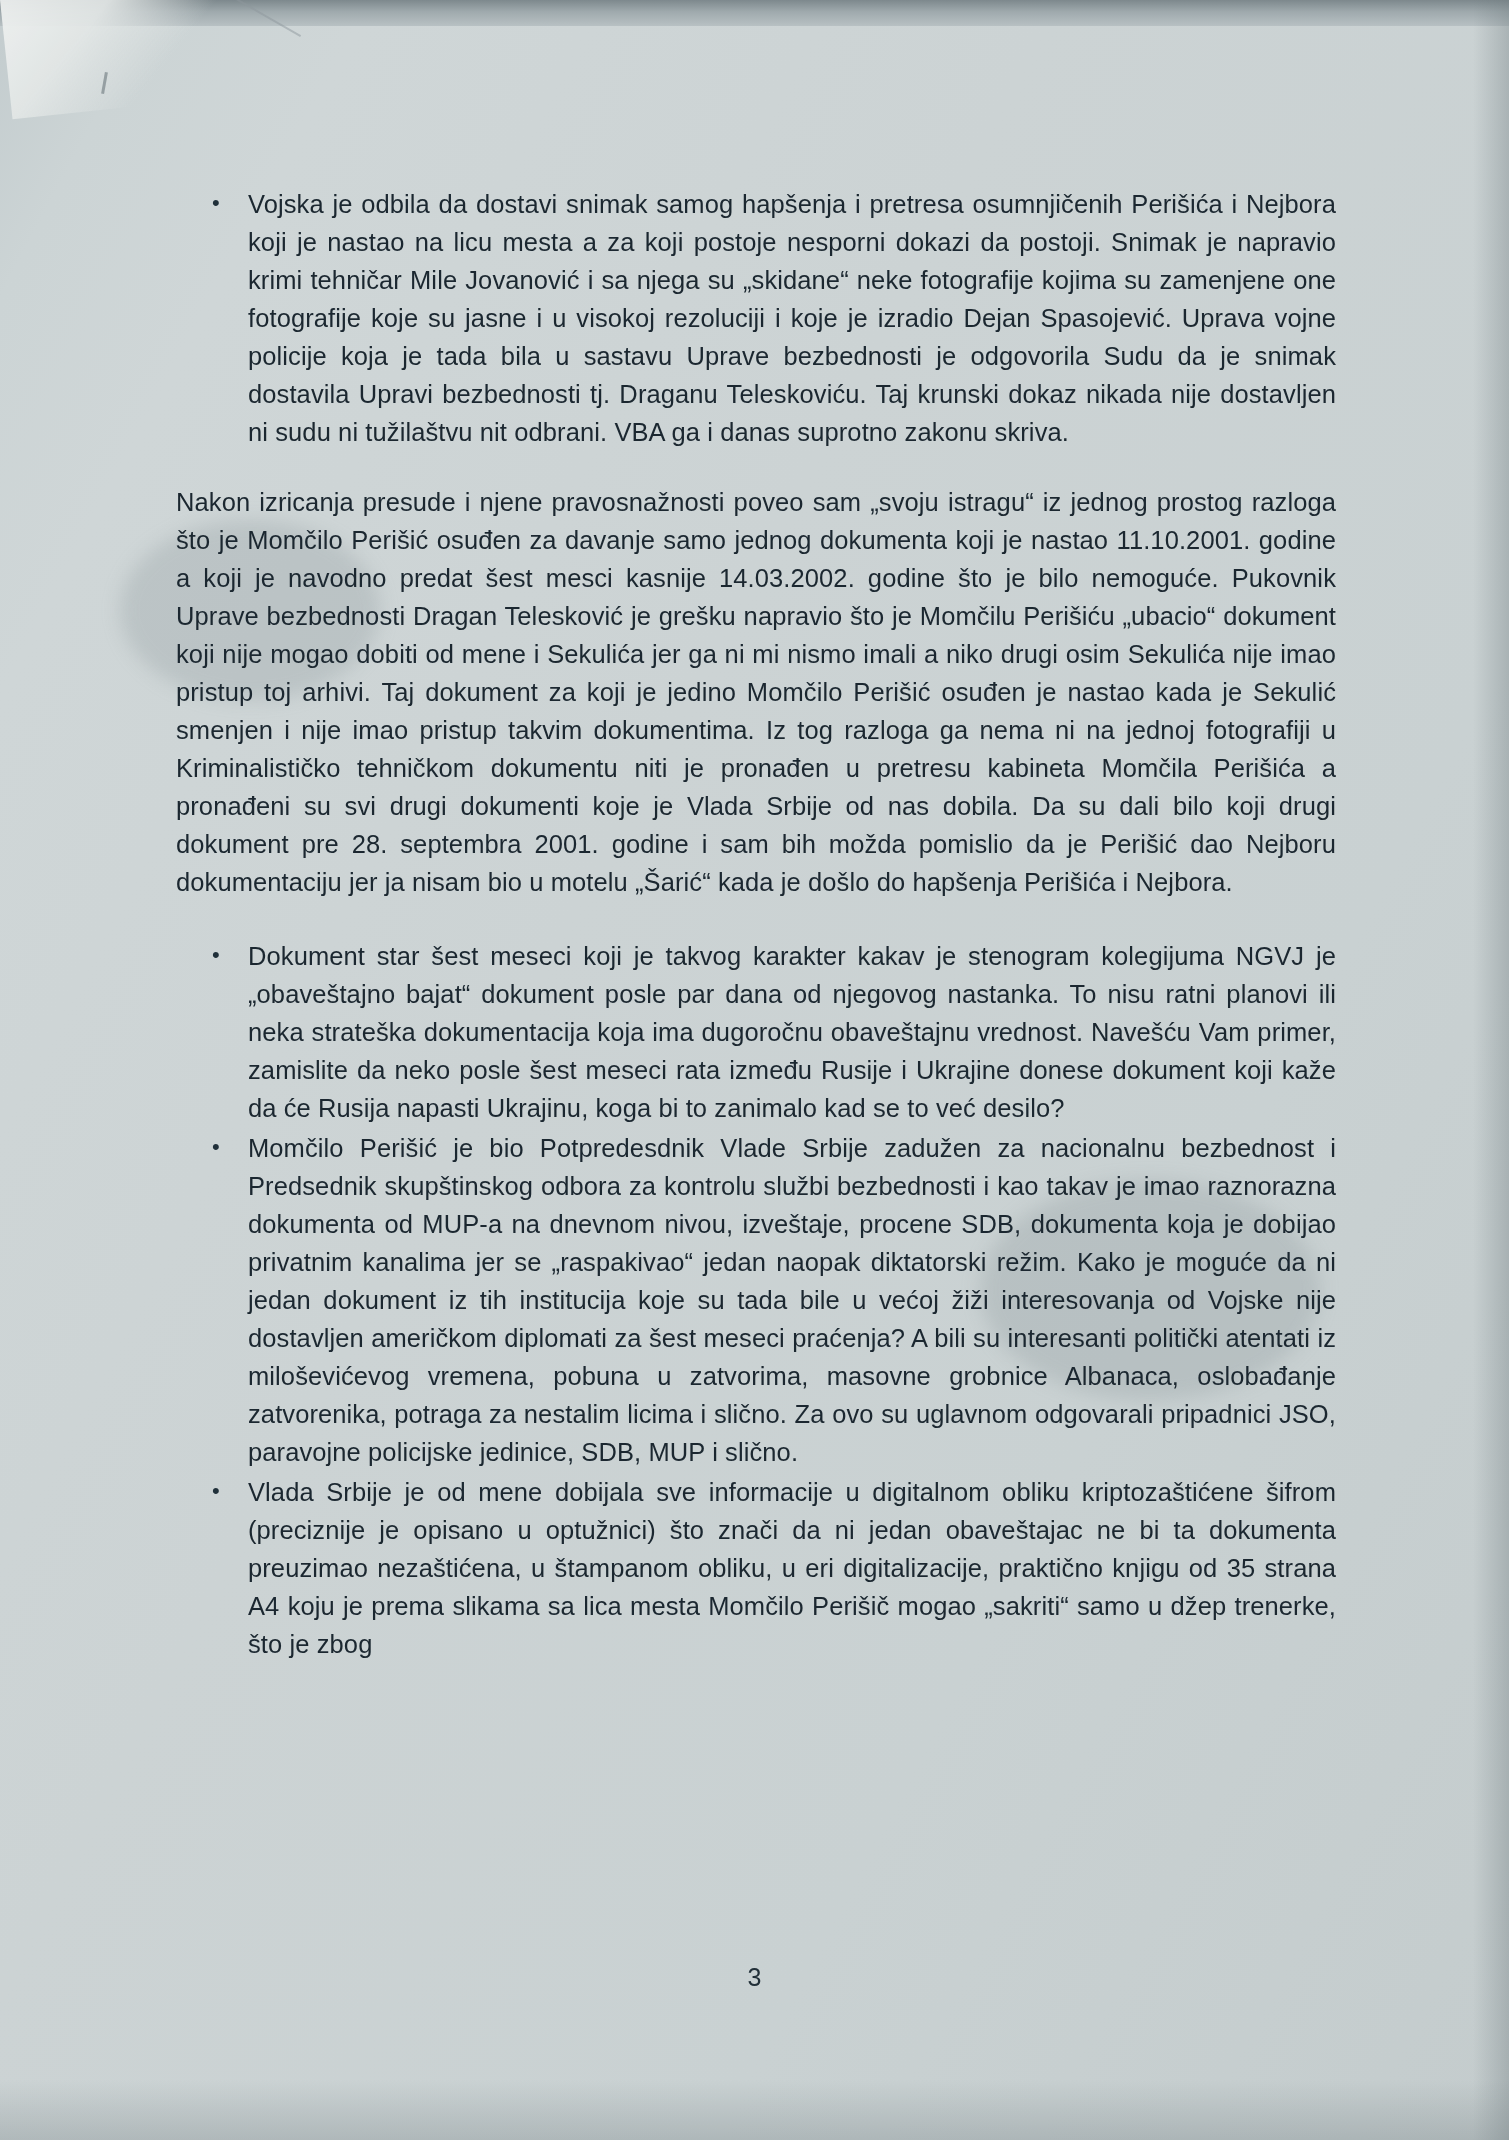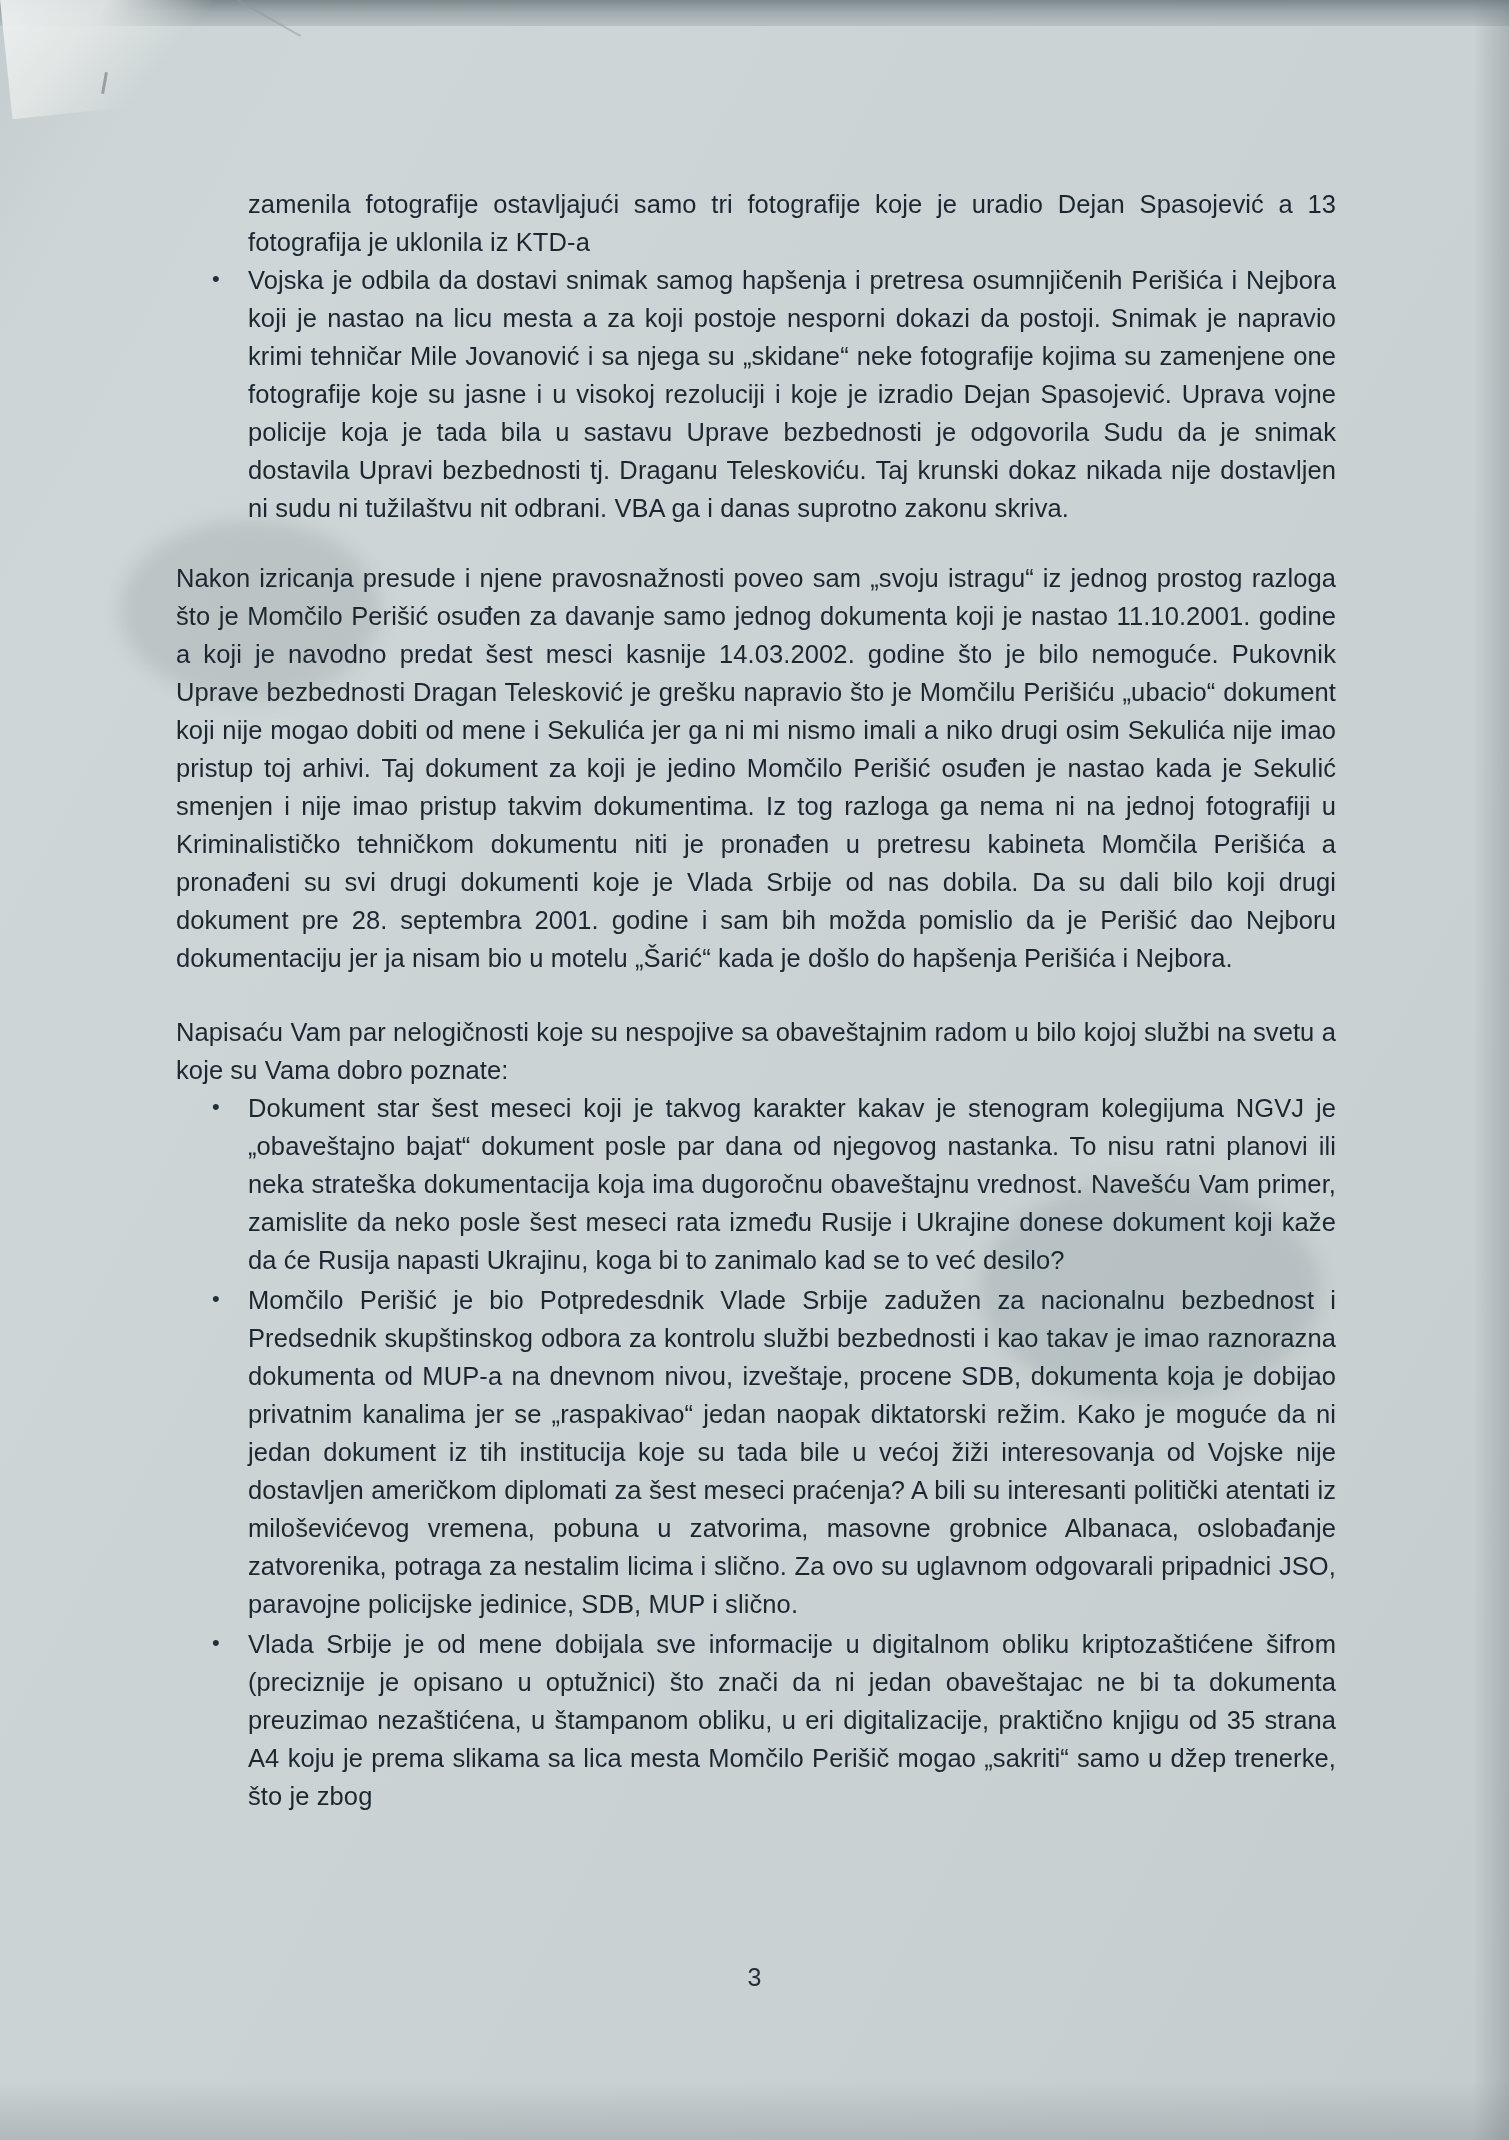--- a/index.html
+++ b/index.html
@@ -141,35 +141,31 @@
   </div>
   <div class="scan-tick"></div>
   <div class="smudge" style="left:120px; top:520px; width:260px; height:180px;"></div>
   <div class="smudge" style="left:980px; top:1180px; width:340px; height:220px;"></div>
   <div class="right-shadow"></div>
   <div class="bottom-shadow"></div>
 </div>
 
 <div class="doc-body">
 
-  <div class="indent-block">
-    <p class="para">zamenila fotografije ostavljajući samo tri fotografije koje je uradio Dejan Spasojević a 13 fotografija je uklonila iz KTD-a</p>
-  </div>
 
   <ul class="bullets">
     <li><span class="u">Vojska je odbila da dostavi snimak samog hapšenja i pretresa osumnjičenih Perišića i Nejbora koji je nastao na licu mesta a za koji postoje nesporni dokazi da postoji. Snimak je napravio krimi tehničar Mile Jovanović i sa njega su „skidane“ neke fotografije kojima su zamenjene one fotografije koje su jasne i u visokoj rezoluciji i koje je izradio Dejan Spasojević.</span><span> Uprava vojne policije koja je tada bila u sastavu Uprave bezbednosti je odgovorila Sudu  da je snimak dostavila Upravi bezbednosti tj. Draganu Teleskoviću. Taj krunski dokaz nikada nije dostavljen ni sudu ni tužilaštvu nit odbrani. VBA ga i danas suprotno zakonu skriva.</span></li>
   </ul>
 
   <div class="gap-md"></div>
 
   <p class="para"><span>Nakon izricanja presude i njene pravosnažnosti poveo sam „svoju istragu“ iz jednog prostog razloga što je Momčilo  Perišić osuđen za davanje samo jednog dokumenta koji je nastao 11.10.2001. godine a koji je navodno predat šest mesci kasnije 14.03.2002. godine što je bilo </span><span class="b">nemoguće</span><span>.  Pukovnik Uprave bezbednosti Dragan Telesković  je grešku napravio što je Momčilu Perišiću „ubacio“  dokument koji nije mogao dobiti od mene i Sekulića jer ga ni mi nismo imali a niko drugi osim Sekulića nije imao pristup toj arhivi. Taj dokument za koji je jedino Momčilo Perišić osuđen  je nastao kada je Sekulić smenjen  i nije imao pristup takvim dokumentima. Iz tog razloga ga nema ni na jednoj fotografiji u Kriminalističko tehničkom dokumentu niti je pronađen u pretresu kabineta Momčila Perišića a pronađeni su svi drugi dokumenti koje je Vlada Srbije od nas dobila. Da su dali bilo koji drugi dokument pre 28. septembra 2001. godine i sam bih možda  pomislio da je Perišić dao Nejboru dokumentaciju jer ja nisam bio u motelu „Šarić“ kada je došlo do hapšenja Perišića i Nejbora.</span></p>
 
   <div class="gap-lg"></div>
 
-  <p class="para b"><span>Napisaću Vam par nelogičnosti koje su nespojive sa obaveštajnim radom u bilo kojoj službi  na svetu a koje su Vama dobro poznate</span><span>:</span></p>
 
   <ul class="bullets">
     <li>Dokument star šest meseci koji je takvog karakter kakav je stenogram kolegijuma NGVJ je „obaveštajno bajat“ dokument posle par dana od njegovog nastanka. To nisu ratni planovi ili neka strateška dokumentacija koja ima dugoročnu obaveštajnu vrednost. Navešću Vam primer, zamislite da neko posle šest meseci rata između Rusije i Ukrajine donese dokument koji kaže da će Rusija napasti Ukrajinu, koga bi to zanimalo kad se to već desilo?</li>
     <li><span>Momčilo Perišić je bio Potpredesdnik Vlade Srbije zadužen za nacionalnu bezbednost i Predsednik skupštinskog odbora za kontrolu službi bezbednosti i kao takav je imao raznorazna dokumenta od MUP-a na dnevnom nivou, izveštaje, procene SDB, dokumenta koja je dobijao privatnim kanalima jer se „raspakivao“ jedan naopak diktatorski režim. </span><span class="u">Kako je moguće da ni jedan dokument iz tih institucija koje su tada bile u većoj žiži interesovanja od Vojske nije dostavljen američkom diplomati za šest meseci praćenja?</span><span> A bili su interesanti politički atentati iz miloševićevog vremena, pobuna u zatvorima, masovne grobnice Albanaca, oslobađanje zatvorenika, potraga za nestalim licima i slično. Za ovo su uglavnom odgovarali pripadnici  JSO, paravojne policijske jedinice, SDB, MUP i slično.</span></li>
     <li>Vlada Srbije je od mene dobijala sve informacije u digitalnom obliku kriptozaštićene šifrom (preciznije je opisano u optužnici) što znači da ni jedan obaveštajac ne bi ta dokumenta preuzimao nezaštićena, u štampanom obliku, u eri digitalizacije,  praktično knjigu od 35 strana A4 koju je prema slikama sa lica mesta Momčilo Perišič mogao „sakriti“ samo u džep trenerke, što je zbog</li>
   </ul>
 
 </div>
 
 <div class="page-number">3</div>

